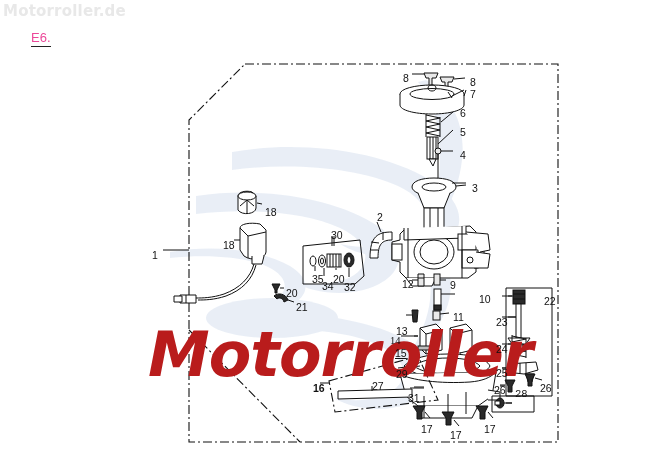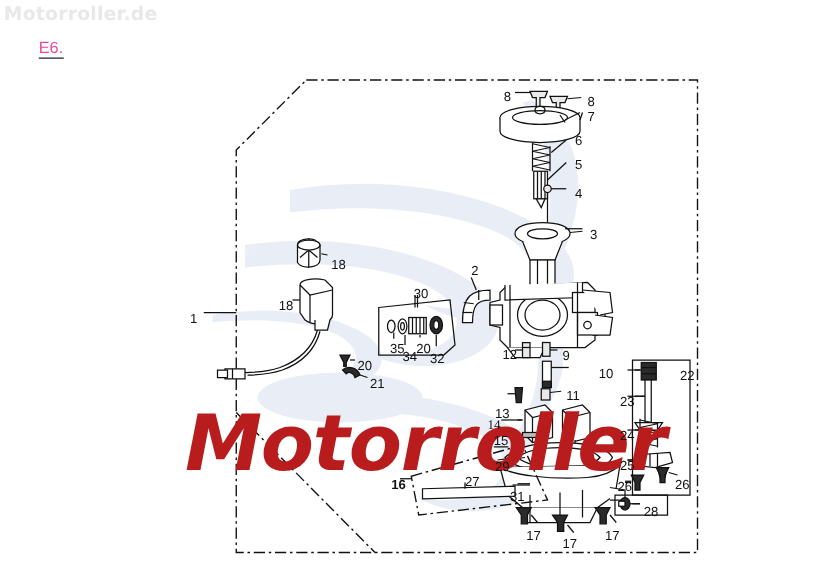--- a/index.html
+++ b/index.html
@@ -374,21 +374,21 @@
       <div class="lbl" style="left: 223px; top: 240px;">18</div>
       <div class="lbl" style="left: 286px; top: 288px;">20</div>
       <div class="lbl" style="left: 296px; top: 302px;">21</div>
       <div class="lbl" style="left: 496px; top: 296px; margin-left: 48px;">22</div>
       <div class="lbl" style="left: 496px; top: 317px;">23</div>
       <div class="lbl" style="left: 496px; top: 344px;">24</div>
       <div class="lbl" style="left: 496px; top: 368px;">25</div>
       <div class="lbl" style="left: 494px; top: 385px;">26</div>
       <div class="lbl" style="left: 540px; top: 383px;">26</div>
       <div class="lbl" style="left: 372px; top: 381px;">27</div>
-      <div class="lbl" style="left: 515px; top: 405px;">28</div>
+      <div class="lbl" style="left: 515px; top: 389px; font-family: Liberation Mono, monospace;">28</div>
       <div class="lbl" style="left: 396px; top: 369px;">29</div>
       <div class="lbl" style="left: 331px; top: 230px;">30</div>
       <div class="lbl" style="left: 408px; top: 393px;">31</div>
       <div class="lbl" style="left: 344px; top: 282px;">32</div>
       <div class="lbl" style="left: 333px; top: 274px;">20</div>
       <div class="lbl" style="left: 322px; top: 281px;">34</div>
       <div class="lbl" style="left: 312px; top: 274px;">35</div>
     </div>
 
 </div>

